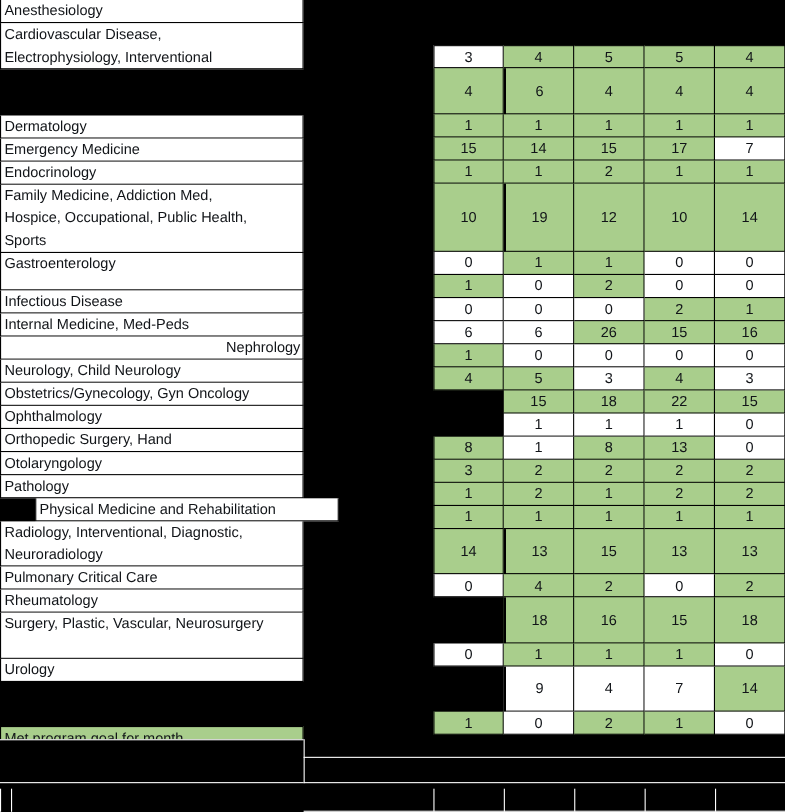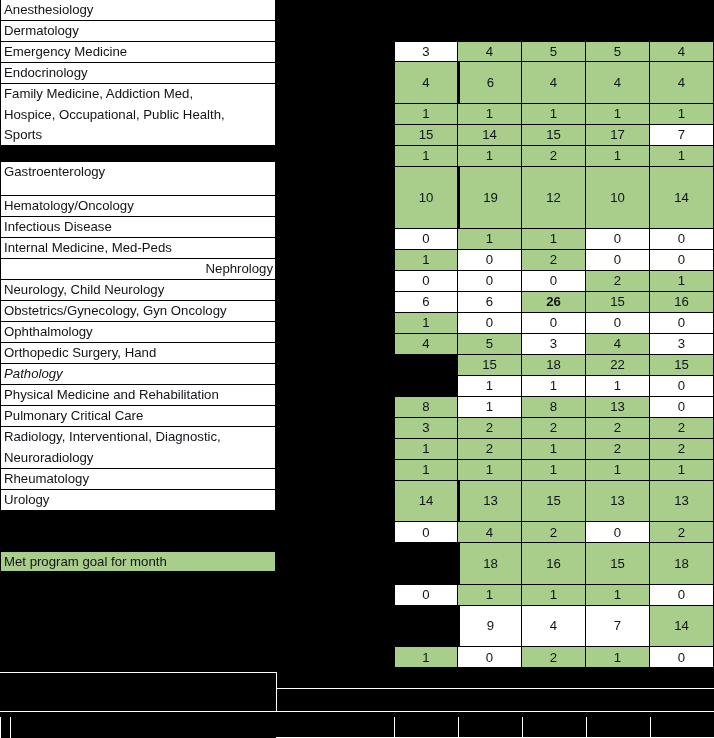--- a/index.html
+++ b/index.html
@@ -80,41 +80,44 @@
   .botwrap{position:absolute;left:0;top:672px;width:714px;height:66px;background:#000;}
   .wline{position:absolute;background:#ffffff;}
 </style>
 </head>
 <body>
 
 <div id="sheet">
 
   <div class="labelcol" id="labelcol">
   <div class="lbl" style="height: 21px;">Anesthesiology</div>
-      <div class="lbl" style="height: 21px;">Dermatology</div>
+      <div class="lbl" style="height: 41.5px;">Cardiovascular Disease,
+Electrophysiology, Interventional</div>
+      <div class="lbl" style="height: 21px; margin-top: 42px;">Dermatology</div>
       <div class="lbl" style="height: 21px;">Emergency Medicine</div>
       <div class="lbl" style="height: 21px;">Endocrinology</div>
       <div class="lbl" style="height: 62px;">Family Medicine, Addiction Med,
 Hospice, Occupational, Public Health,
 Sports</div>
-      <div class="lbl" style="height: 34px; margin-top: 16px;">Gastroenterology</div>
-      <div class="lbl" style="height: 21px;">Hematology/Oncology</div>
+      <div class="lbl" style="height: 34px;">Gastroenterology</div>
       <div class="lbl" style="height: 21px;">Infectious Disease</div>
       <div class="lbl" style="height: 21px;">Internal Medicine, Med-Peds</div>
       <div class="lbl" style="height: 21px; text-align: right;">Nephrology</div>
       <div class="lbl" style="height: 21px;">Neurology, Child Neurology</div>
       <div class="lbl" style="height: 21px;">Obstetrics/Gynecology, Gyn Oncology</div>
       <div class="lbl" style="height: 21px;">Ophthalmology</div>
       <div class="lbl" style="height: 21px;">Orthopedic Surgery, Hand</div>
-      <div class="lbl" style="height: 21px; font-style: italic;">Pathology</div>
-      <div class="lbl" style="height: 21px;">Physical Medicine and Rehabilitation</div>
-      <div class="lbl" style="height: 21px;">Pulmonary Critical Care</div>
+      <div class="lbl" style="height: 21px;">Otolaryngology</div>
+      <div class="lbl" style="height: 21px;">Pathology</div>
+      <div class="lbl" style="height: 21px; margin-left: 32px;">Physical Medicine and Rehabilitation</div>
       <div class="lbl" style="height: 41.5px;">Radiology, Interventional, Diagnostic,
 Neuroradiology</div>
+      <div class="lbl" style="height: 21px;">Pulmonary Critical Care</div>
       <div class="lbl" style="height: 21px;">Rheumatology</div>
+      <div class="lbl" style="height: 41.5px;">Surgery, Plastic, Vascular, Neurosurgery</div>
       <div class="lbl" style="height: 21px;">Urology</div>
       <div class="lbl spacer" style="height: 18px;"></div>
       <div class="lbl spacer" style="height: 22px;"></div>
       <div class="lbl legend" style="height: 21px;">Met program goal for month</div>
     </div>
 
   <div class="datacol" id="datacol" style="padding-top: 41px;">
       <div class="drow first">
         <div class="cell c0" style="height: 21px;">3</div>
         <div class="cell g" style="height: 21px;">4</div>
@@ -174,21 +177,21 @@
       <div class="drow">
         <div class="cell c0" style="height: 21px;">0</div>
         <div class="cell" style="height: 21px;">0</div>
         <div class="cell" style="height: 21px;">0</div>
         <div class="cell g" style="height: 21px;">2</div>
         <div class="cell g" style="height: 21px;">1</div>
       </div>
       <div class="drow">
         <div class="cell c0" style="height: 21px;">6</div>
         <div class="cell" style="height: 21px;">6</div>
-        <div class="cell g" style="height: 21px; font-weight: bold;">26</div>
+        <div class="cell g" style="height: 21px;">26</div>
         <div class="cell g" style="height: 21px;">15</div>
         <div class="cell g" style="height: 21px;">16</div>
       </div>
       <div class="drow">
         <div class="cell c0 g" style="height: 21px;">1</div>
         <div class="cell" style="height: 21px;">0</div>
         <div class="cell" style="height: 21px;">0</div>
         <div class="cell" style="height: 21px;">0</div>
         <div class="cell" style="height: 21px;">0</div>
       </div>

